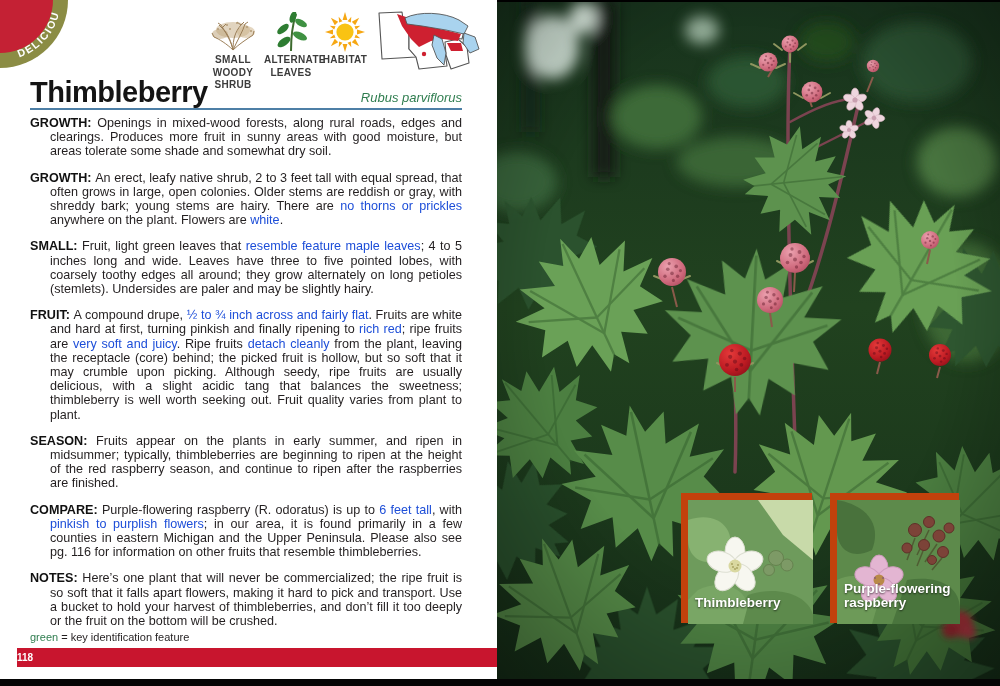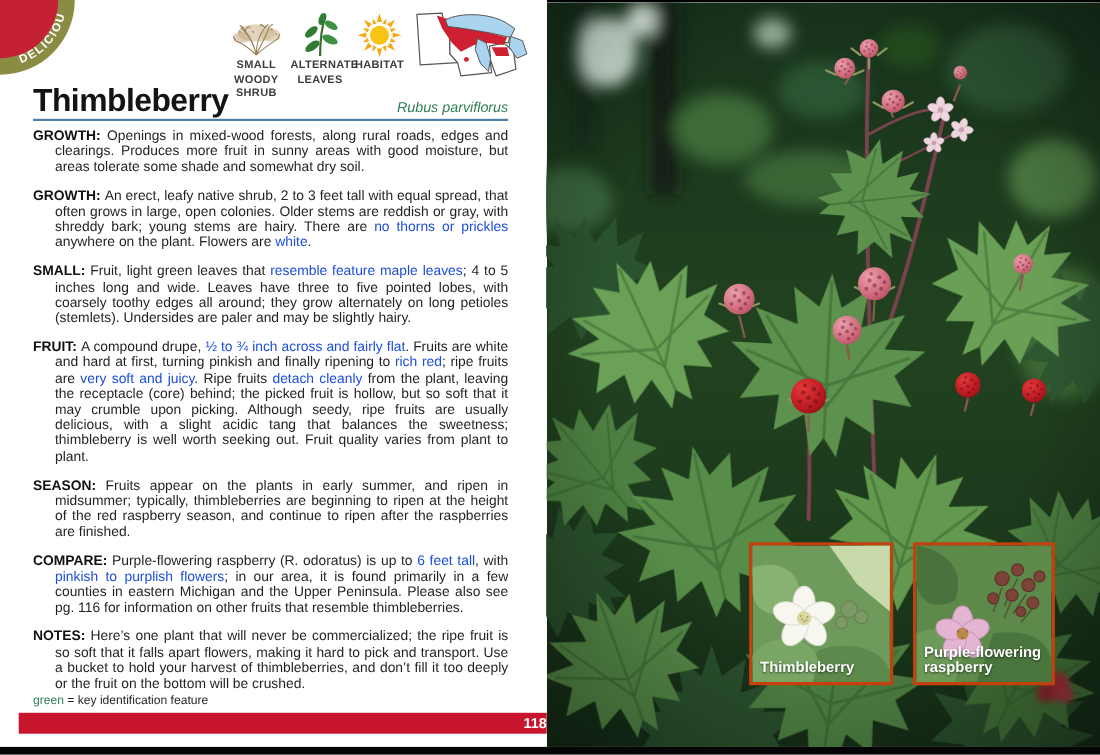--- a/index.html
+++ b/index.html
@@ -24,26 +24,26 @@
   .sec{margin:0 0 12px 0;font-size:12.6px;line-height:14.2px;text-align:justify;
        padding-left:20px;text-indent:-20px;}
   .sec b{color:#111;}
   .sec b::after{content:" ";}
   .g{color:#1d4ed8;}
   .i{}
   
   .legend{position:absolute;left:30px;top:631px;font-size:11px;color:#231f20;}
   .legend .g{color:#2f7d4f;}
   .folio-bar{position:absolute;left:17px;top:648px;width:480px;height:19px;background:#c8152e;}
-  .folio-num{font-size:13px;font-weight:bold;color:#fff;line-height:19px;text-align:right;}
+  .folio-num{font-size:10px;font-weight:bold;color:#fff;line-height:19px;}
   
   .photo{position:absolute;left:497px;top:2px;width:503px;height:677px;overflow:hidden;}
   .edge-top{position:absolute;left:497px;top:0;width:503px;height:2px;background:#000;}
   .edge-bottom{position:absolute;left:0;top:679px;width:1000px;height:7px;background:#050505;}
-  .inset{position:absolute;border:3px solid #c2410c;box-sizing:border-box;}
+  .inset{position:absolute;border:7px solid #c2410c;box-sizing:border-box;}
   .inset svg{display:block;}
   .inset-label{position:absolute;left:7px;bottom:5px;color:#fff;font-weight:bold;
                font-size:13.5px;line-height:1.08;text-shadow:0 1px 2px rgba(0,0,0,.65);}
 </style>
 </head>
 <body>
 
 <div class="page">
 
   <div class="badge">

